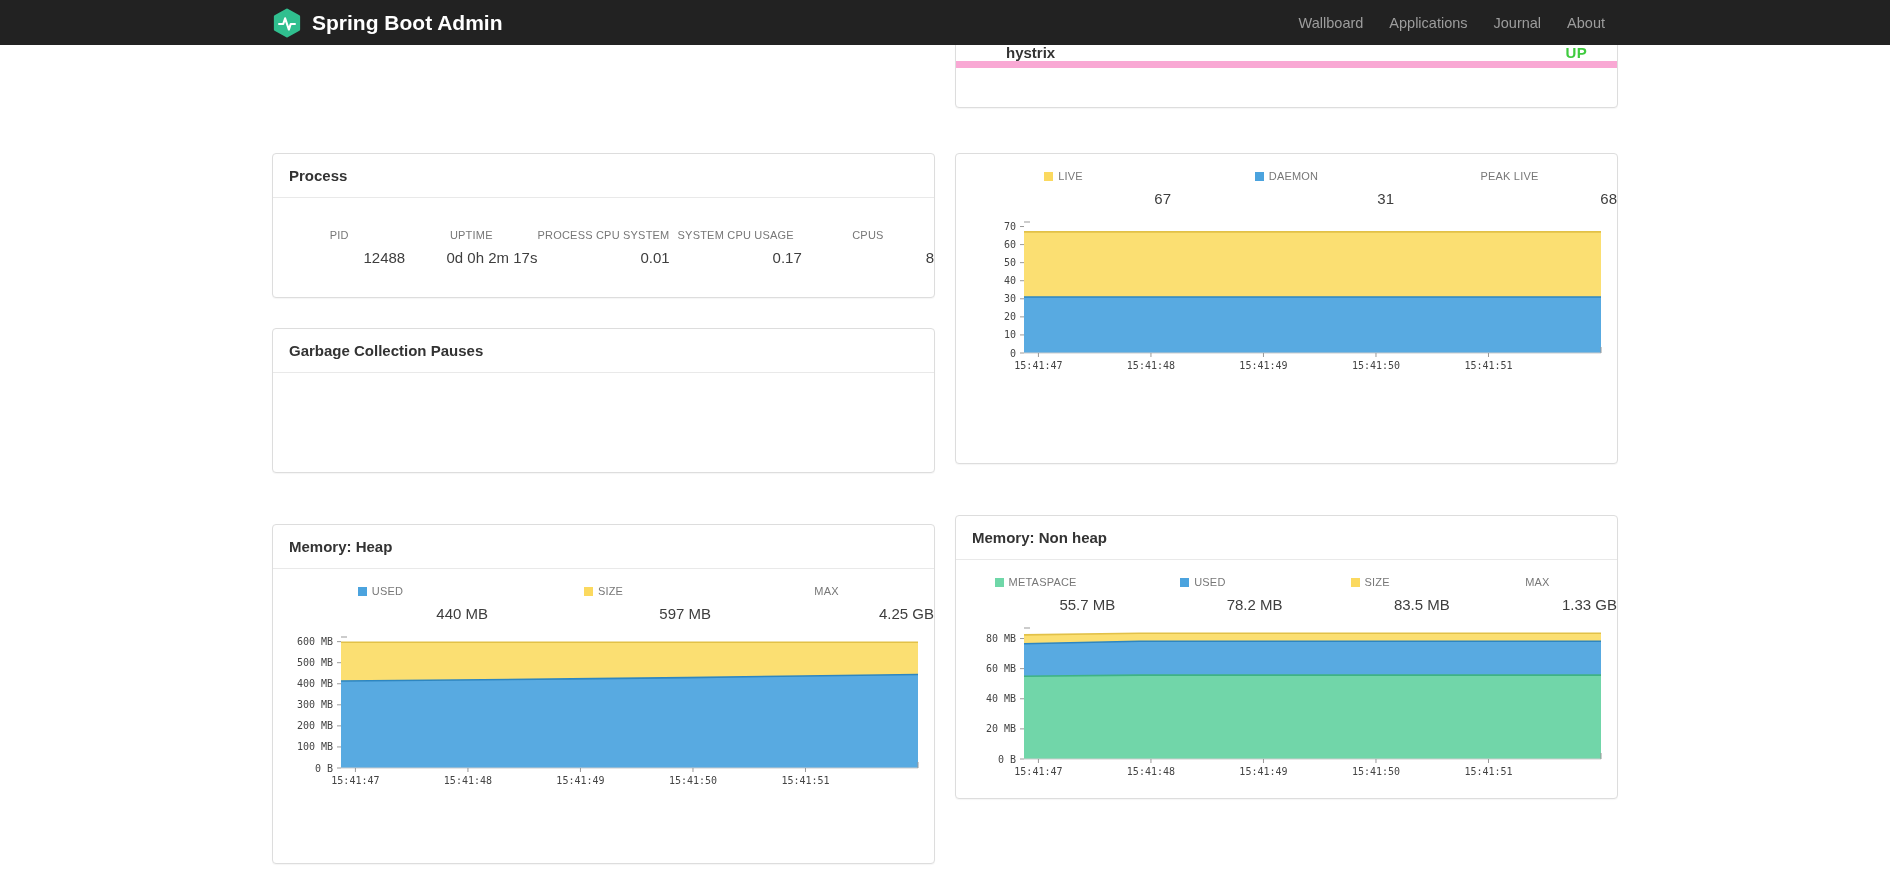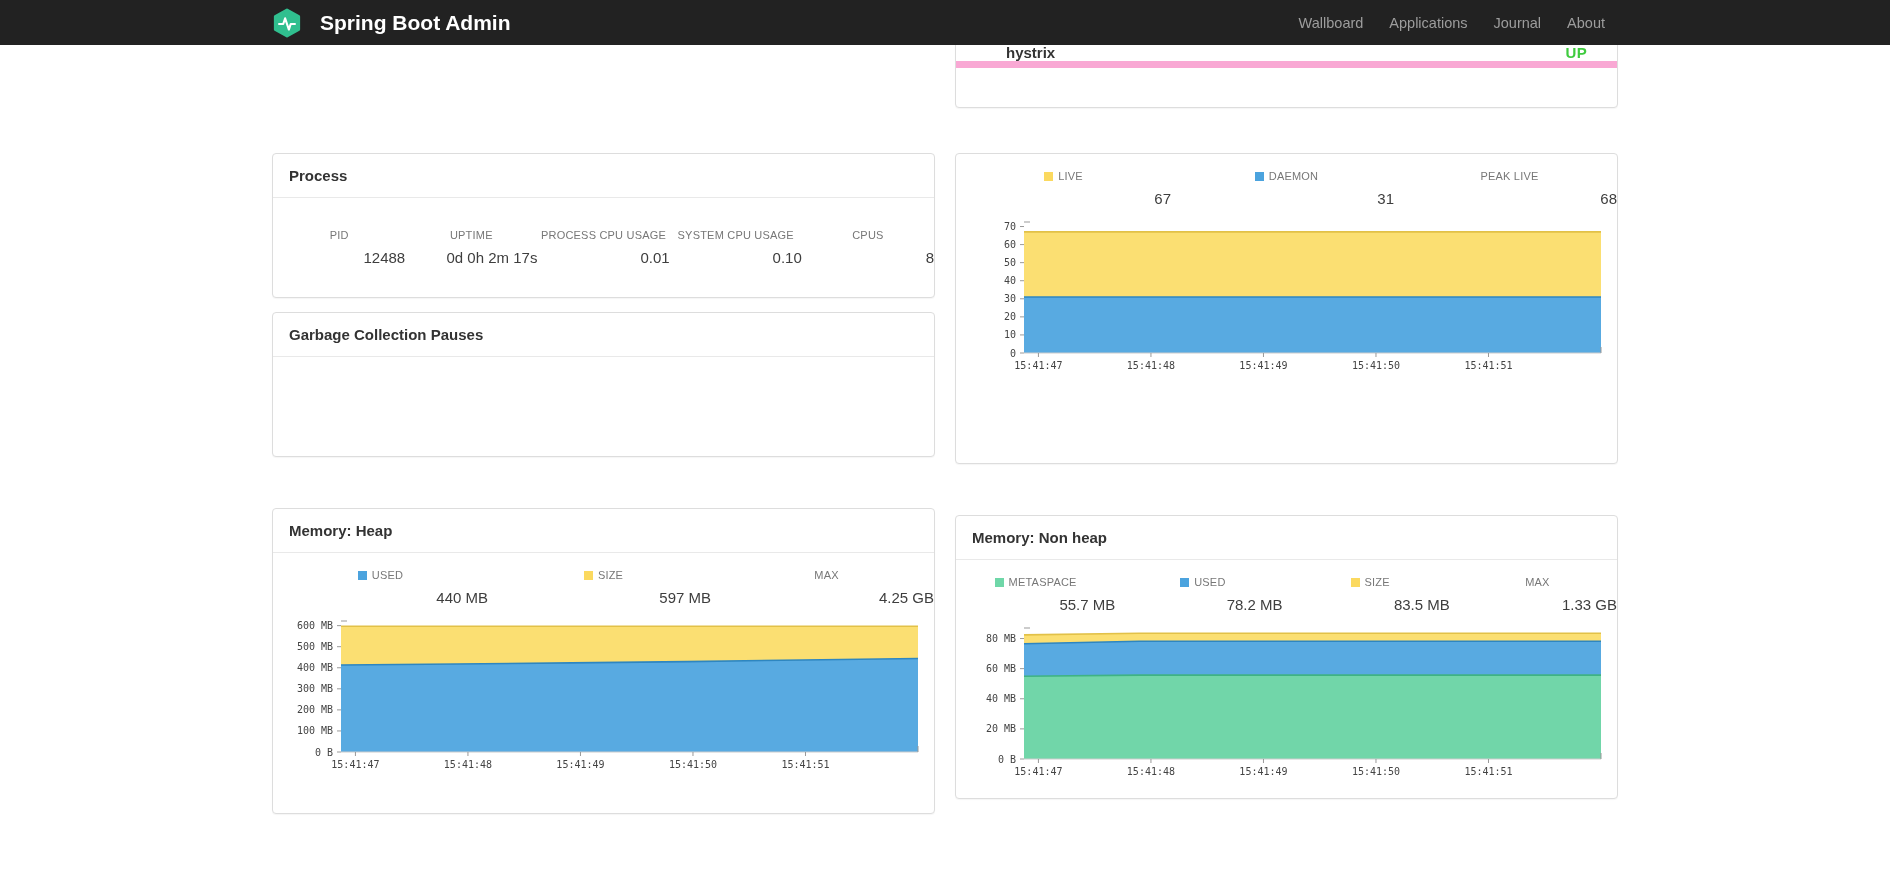--- a/index.html
+++ b/index.html
@@ -4,40 +4,40 @@
 <title>Spring Boot Admin</title>
 <style>
   *{box-sizing:border-box;margin:0;padding:0}
   html,body{width:1890px;height:892px;overflow:hidden;background:#fff;
     font-family:"Liberation Sans",sans-serif;-webkit-font-smoothing:antialiased;}
   a{text-decoration:none}
 
   
   .navbar{position:fixed;top:0;left:0;right:0;height:45px;background:#222;z-index:100;}
   .nav-inner{width:1346px;margin:0 auto;height:100%;display:flex;align-items:center;}
-  .brand{display:flex;align-items:center;gap:18px;color:#fff;font-size:21px;font-weight:700;cursor:pointer;}
+  .brand{display:flex;align-items:center;gap:10px;color:#fff;font-size:21px;font-weight:700;cursor:pointer;}
   .logo{display:flex;align-items:center;}
   .nav-links{margin-left:auto;display:flex;align-items:center;height:100%;}
   .nav-link{color:#9d9d9d;font-size:14.5px;padding:0 13px;cursor:pointer;display:flex;align-items:center;height:100%;}
 
   
   .content{padding-top:45px;}
   .container{width:1346px;margin:0 auto;display:grid;grid-template-columns:1fr 1fr;column-gap:20px;align-items:start;}
   .col{display:flex;flex-direction:column;min-width:0;}
 
   
   .panel{background:#fff;border:1px solid #ddd;border-radius:4px;box-shadow:0 1px 1px rgba(0,0,0,.04);}
   .panel-heading{padding:0 16px;height:44px;display:flex;align-items:center;
     border-bottom:1px solid #e9e9e9;font-size:15px;font-weight:700;color:#333;}
   .panel-body-center{flex:1;display:flex;flex-direction:column;justify-content:center;}
 
   .panel-status{margin-top:-30px;height:93px;}
   .panel-process{margin-top:108px;height:145px;display:flex;flex-direction:column;}
-  .panel-gc{margin-top:14px;height:145px;display:flex;flex-direction:column;}
-  .panel-heap{margin-top:51px;height:306px;}
+  .panel-gc{margin-top:30px;height:145px;display:flex;flex-direction:column;}
+  .panel-heap{margin-top:51px;height:340px;}
   .panel-threads{margin-top:45px;height:311px;}
   .panel-nonheap{margin-top:51px;height:284px;}
 
   
   .status-row{display:flex;justify-content:space-between;align-items:flex-end;
     padding:28px 30px 0 50px;border-bottom:7px solid #f9a8d4;}
   .status-name{font-size:15px;font-weight:700;color:#333;cursor:pointer;}
   .status-badge{font-size:15px;font-weight:700;letter-spacing:.3px;}
 
   
@@ -85,26 +85,26 @@
           <div class="stats">
             <div class="stat">
               <div class="stat-label">PID</div>
               <div class="stat-value">12488</div>
             </div>
             <div class="stat">
               <div class="stat-label">UPTIME</div>
               <div class="stat-value">0d 0h 2m 17s</div>
             </div>
             <div class="stat">
-              <div class="stat-label">PROCESS CPU USAGE</div>
+              <div class="stat-label">PROCESS CPU SYSTEM</div>
               <div class="stat-value">0.01</div>
             </div>
             <div class="stat">
               <div class="stat-label">SYSTEM CPU USAGE</div>
-              <div class="stat-value">0.10</div>
+              <div class="stat-value">0.17</div>
             </div>
             <div class="stat">
               <div class="stat-label">CPUS</div>
               <div class="stat-value">8</div>
             </div>
           </div>
         </div>
       </section>
 
       <section class="panel panel-gc">

